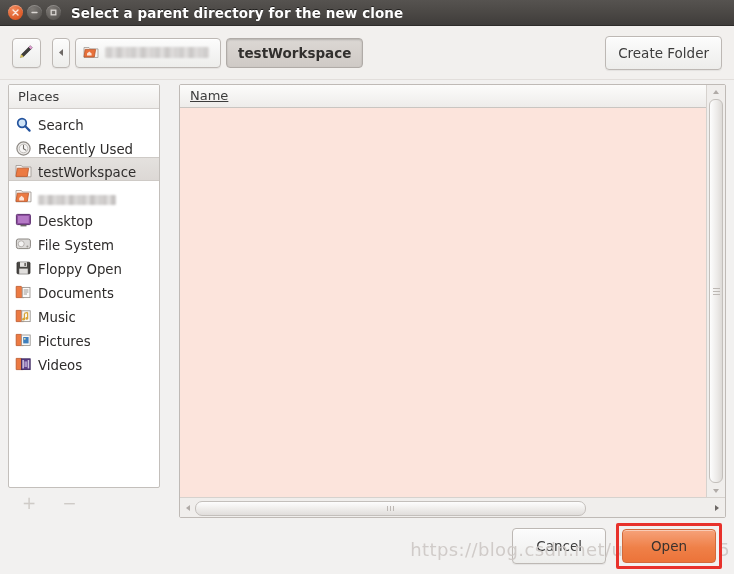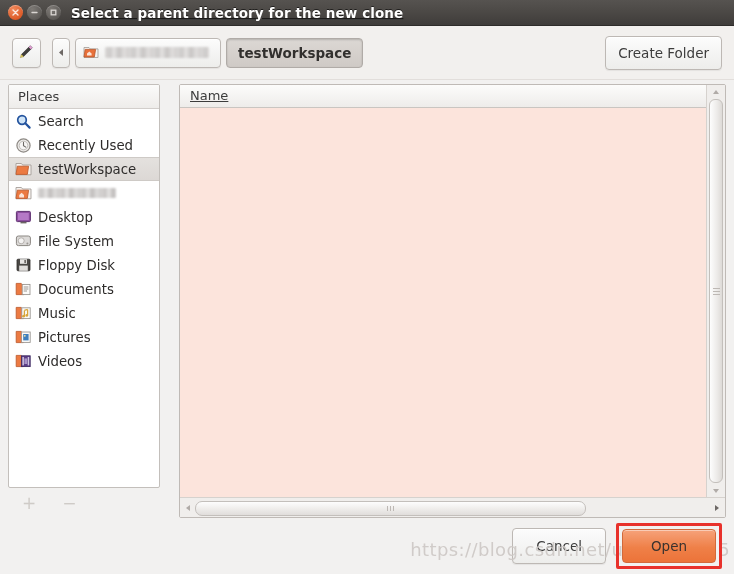--- a/index.html
+++ b/index.html
@@ -10,21 +10,21 @@
     background:#f2f1f0;
     -webkit-font-smoothing:antialiased;
   }
   .window{position:relative;width:734px;height:574px;box-sizing:border-box;}
 
   
   .titlebar{
     height:26px;width:100%;box-sizing:border-box;
     background:linear-gradient(to bottom,#565350 0%,#4b4845 50%,#3f3c3a 100%);
     border-bottom:1px solid #2e2c2a;
-    display:flex;align-items:center;padding:0 8px;text-decoration:underline;
+    display:flex;align-items:center;padding:0 8px;
   }
   .wbtns{display:flex;gap:4px;align-items:center;margin-right:10px;}
   .wbtn{width:15px;height:15px;border-radius:50%;
     display:flex;align-items:center;justify-content:center;
     font-size:9px;line-height:1;color:#f2f1f0;position:relative;}
   .wbtn.close{background:radial-gradient(circle at 35% 30%,#f08a5d,#de5b28 70%,#b94a1e);
      box-shadow:inset 0 1px 0 rgba(255,255,255,.35);}
   .wbtn.min{background:radial-gradient(circle at 35% 30%,#7e7a76,#5d5a57 70%,#4a4745);
      box-shadow:inset 0 1px 0 rgba(255,255,255,.22);}
   .wbtn.max{background:radial-gradient(circle at 35% 30%,#7e7a76,#5d5a57 70%,#4a4745);
@@ -87,21 +87,21 @@
     flex:1;background:#ffffff;border:1px solid #c3bfbb;border-radius:2px;
     overflow:hidden;
   }
   .places-header{
     height:23px;line-height:23px;padding-left:9px;
     font-size:13px;color:#3c3c3c;
     background:linear-gradient(to bottom,#fbfbfa,#eeecea);
     border-bottom:1px solid #d2cecb;
   }
   .place{
-    height:24px;display:flex;align-items:center;padding-left:6px;gap:6px;
+    height:24px;display:flex;align-items:flex-end;padding-left:6px;gap:6px;
     font-size:13.3px;color:#2e2c2b;white-space:nowrap;cursor:default;
   }
   .place.sel{
     background:linear-gradient(to bottom,#e4e1de,#dcd8d5);
     border-top:1px solid #cecac6;border-bottom:1px solid #cecac6;
     height:22px;
   }
   .place .ico{width:17px;height:17px;flex:0 0 17px;display:block;}
   .blurname{
     display:inline-block;width:78px;height:10px;border-radius:1px;
@@ -320,21 +320,21 @@
 
         <div class="place">
           <span class="ico">
             <svg width="17" height="16" viewBox="0 0 17 16">
               <rect x="2" y="2.2" width="13" height="11.6" rx="1" fill="#4a4845" stroke="#2e2c2a" stroke-width=".8"></rect>
               <rect x="5" y="2.2" width="7" height="4.6" fill="#e8e6e4"></rect>
               <rect x="9.3" y="3" width="1.8" height="3" fill="#6d6965"></rect>
               <rect x="4.2" y="8.6" width="8.6" height="5.2" fill="#e0dedc"></rect>
             </svg>
           </span>
-          <span>Floppy Disk</span>
+          <span>Floppy Open</span>
         </div>
 
         <div class="place">
           <span class="ico">
             <svg width="17" height="16" viewBox="0 0 17 16">
               <path d="M1.2 2.4 h5 l1.1 1.4 H9 V13.6 H1.2 Z" fill="#ec7a42" stroke="#bd5a2c" stroke-width=".85"></path>
               <rect x="7.2" y="3.4" width="7.8" height="10.2" fill="#fbfaf9" stroke="#97938e" stroke-width=".85"></rect>
               <path d="M8.7 6 H13.4 M8.7 8 H13.4 M8.7 10 H12" stroke="#8b8782" stroke-width=".85"></path>
             </svg>
           </span>

